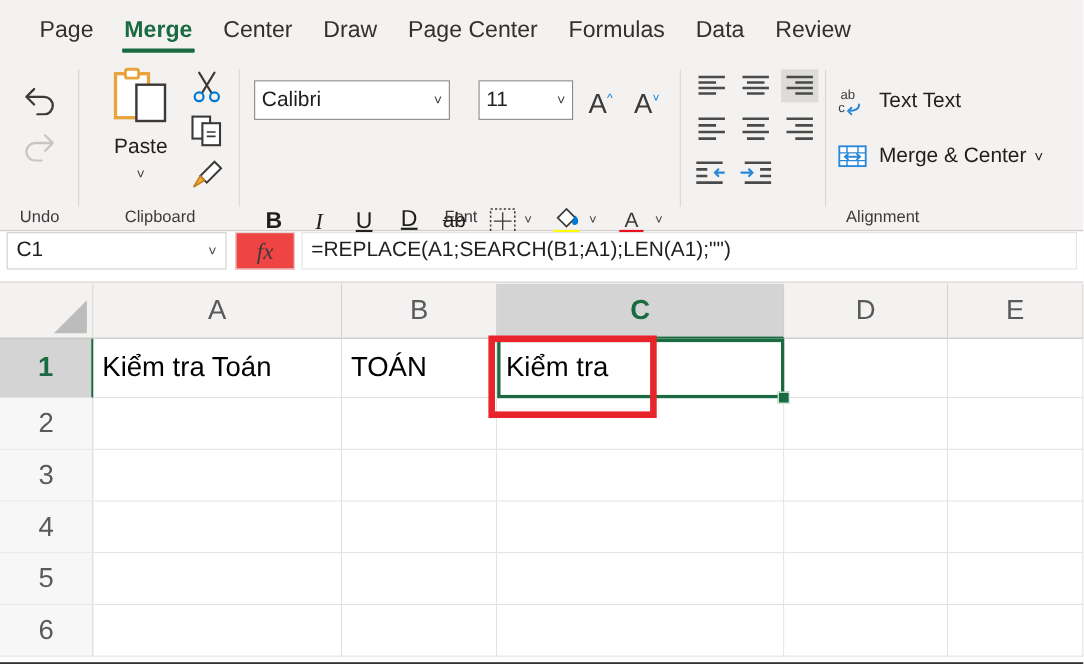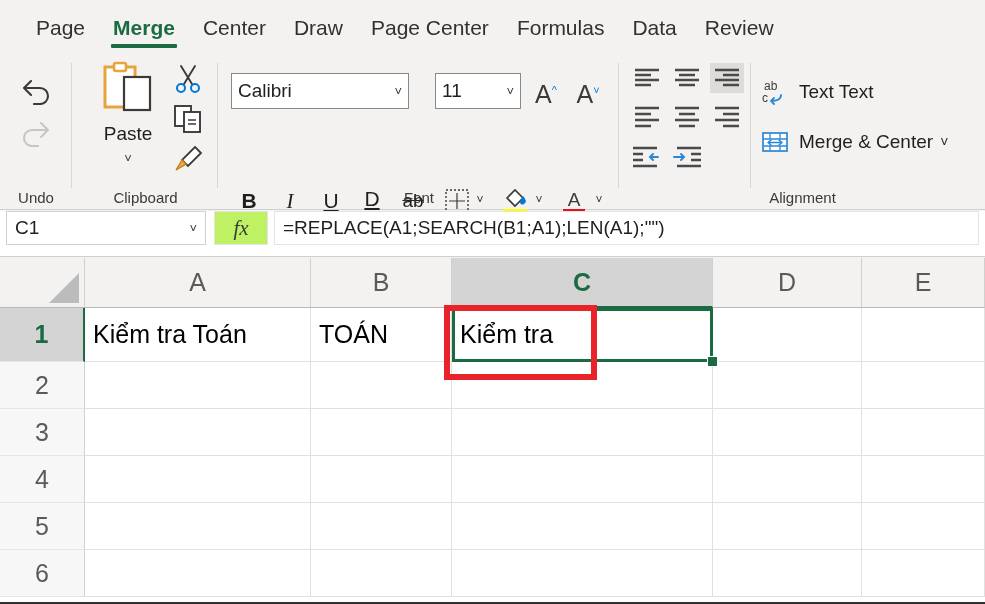--- a/index.html
+++ b/index.html
@@ -101,21 +101,21 @@
   }
   .namebox {
     position: relative; margin-left: 6px; width: 200px; height: 34px;
     background: #fff; border: 1px solid #d2d0ce;
     display: flex; align-items: center; padding-left: 8px;
     font-size: 19px; color: #201f1e;
   }
   .namebox .combo-chev { right: 8px; }
   .fx {
     width: 54px; height: 34px; margin-left: 8px;
-    border: 1px solid #e6e4e2; background: #bef264;
+    border: 1px solid #e6e4e2; background: #ef4444;
     display: flex; align-items: center; justify-content: center;
     font-family: "Liberation Serif", serif; font-style: italic;
     font-size: 21px; color: #3b3a39;
   }
   .formula-input {
     flex: 1; height: 34px; margin-left: 6px; margin-right: 6px;
     background: #fff; border: 1px solid #e6e4e2;
     display: flex; align-items: center; padding-left: 8px;
     font-size: 19px; color: #201f1e; white-space: nowrap;
   }

